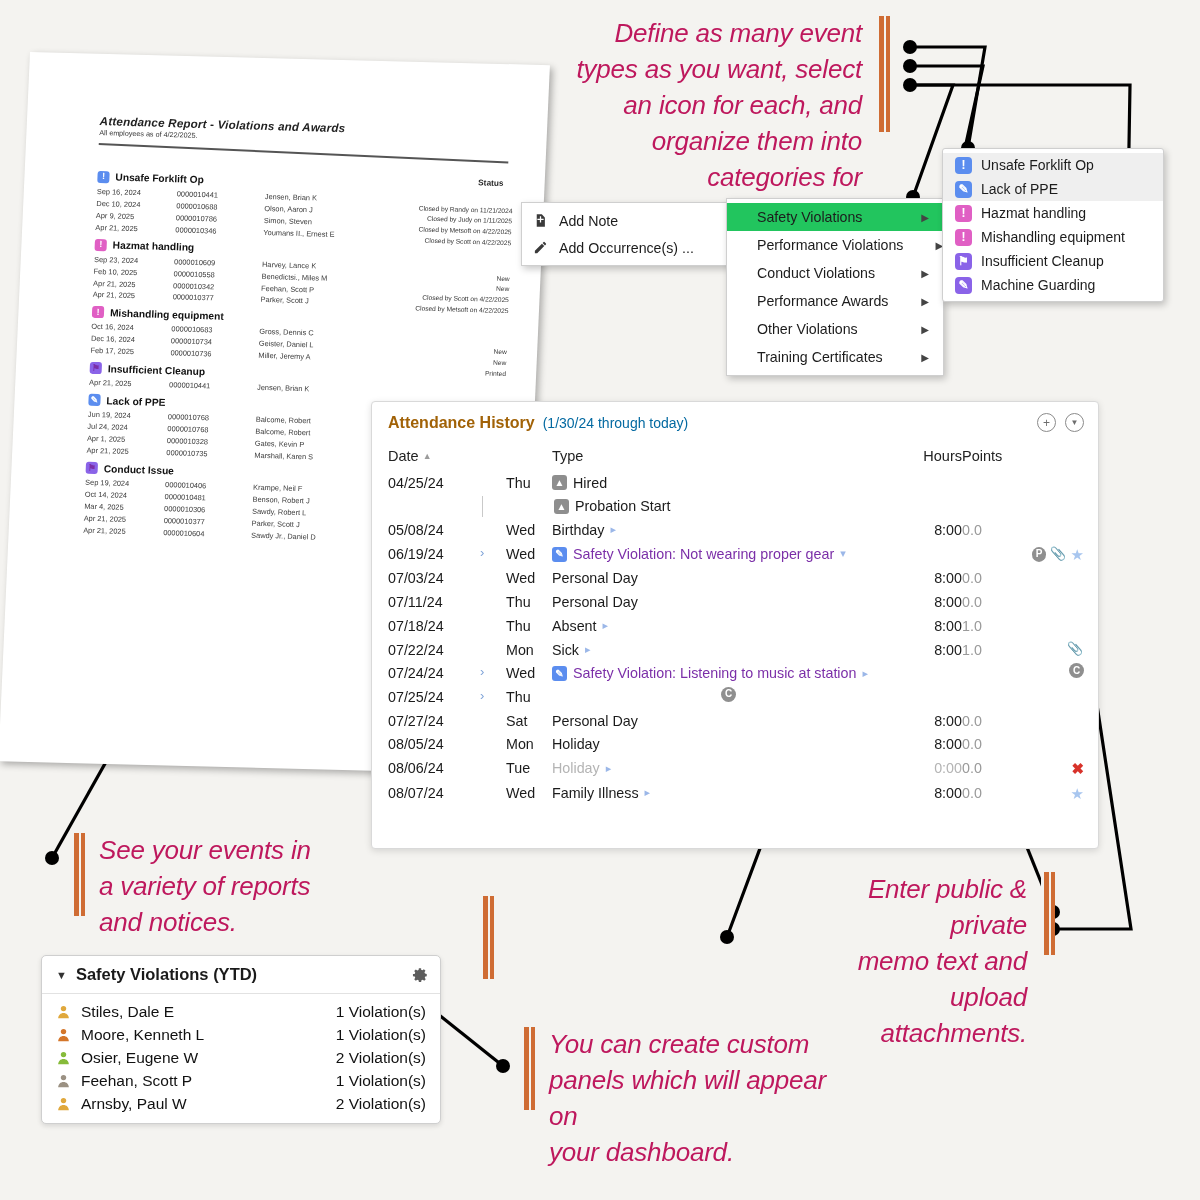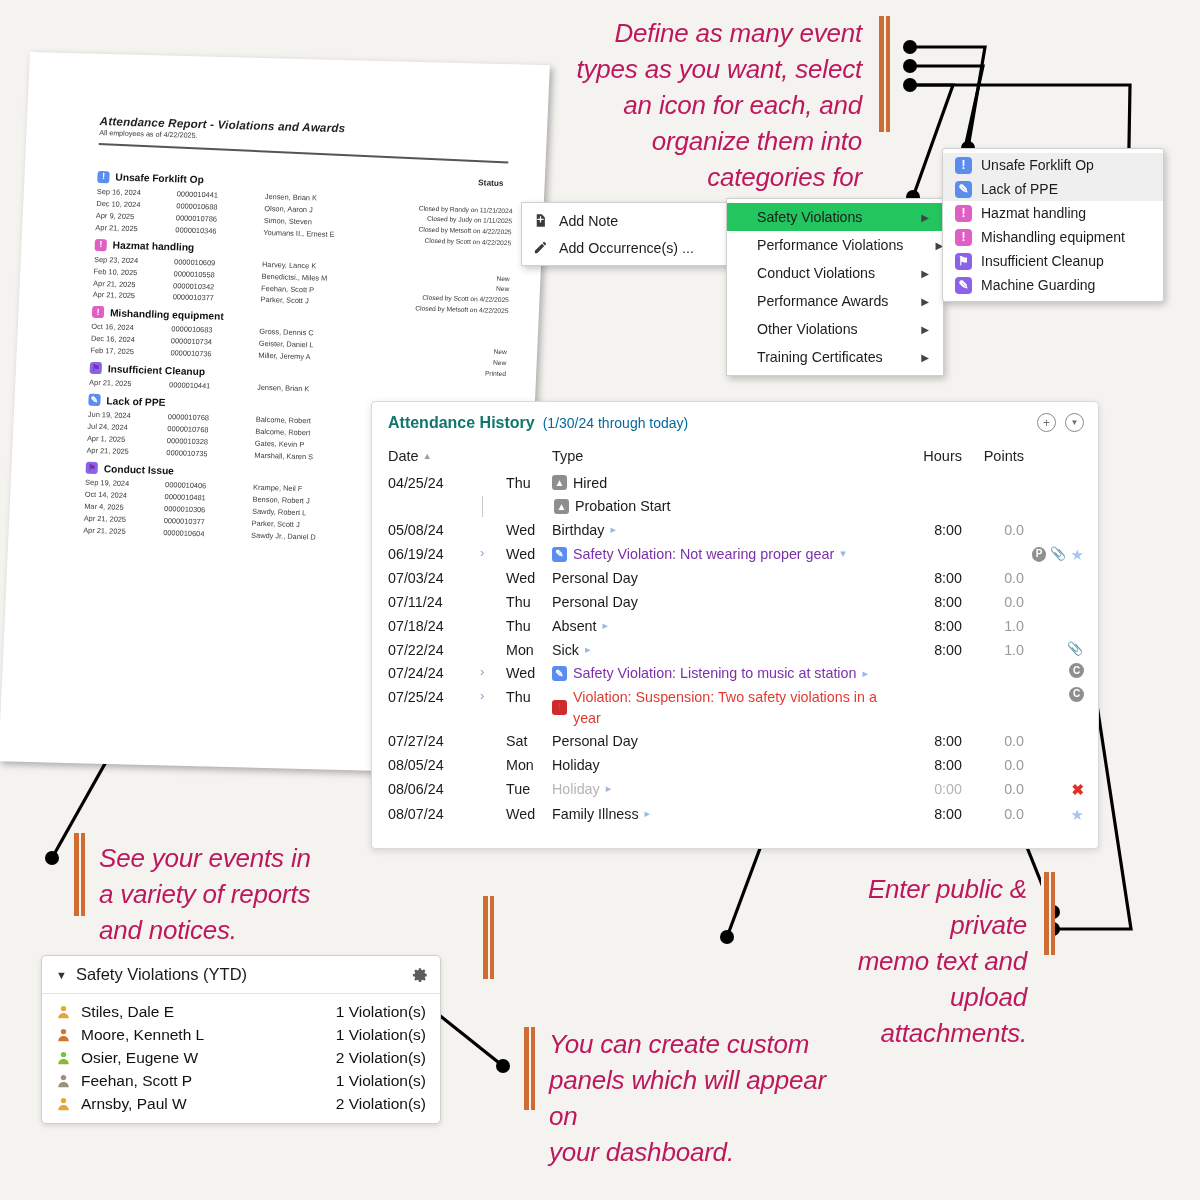--- a/index.html
+++ b/index.html
@@ -91,33 +91,33 @@
   .sq { width: 17px; height: 17px; border-radius: 4px; display:flex;
         align-items:center; justify-content:center; color:#fff; font-weight:700; font-size:12px;}
 
   
   .att {
     position: absolute; left: 371px; top: 401px; width: 728px; height: 448px;
     background: #fff; border: 1px solid #d9d9d9; border-radius: 4px;
     box-shadow: 0 2px 7px rgba(0,0,0,.13); overflow: hidden;
   }
   .att-head { display:flex; align-items:center; padding: 11px 14px 8px 16px; }
-  .att-title { font-size: 16px; font-weight: 700; color:#0f766e; }
+  .att-title { font-size: 16px; font-weight: 700; color:#a16207; }
   .att-range { font-size: 14px; color:#0369a1; margin-left: 8px; }
   .att-head .spacer { flex: 1; }
   .circ-btn { width: 19px; height: 19px; border-radius: 50%; border: 1.4px solid #8b8b8b;
               display:flex; align-items:center; justify-content:center; color:#6d6d6d;
               font-size: 12px; margin-left: 9px; }
   .att-cols { display:flex; align-items:center; padding: 8px 14px 7px 16px; font-size: 14.5px; color:#222; }
   .col-date { width: 92px; }
   .col-caret{ width: 26px; }
   .col-dow  { width: 46px; }
   .col-type { flex: 1; }
   .col-hours{ width: 62px; text-align: right; }
-  .col-points{ width: 62px; text-align: right; }
+  .col-points{ width: 62px; }
   .col-icons{ width: 60px; text-align: right; padding-left: 8px;}
   .sortcaret { color:#9b9b9b; font-size: 9px; margin-left: 4px; vertical-align: 2px;}
 
   .att-body { padding: 0 14px 0 16px; }
   .arow { display:flex; align-items:flex-start; font-size: 14.3px; color:#1b1b1b;
           line-height: 1.45; padding: 1.5px 0; min-height: 20px;}
   .arow .col-type { display:flex; align-items:center; gap: 6px; }
   .arow .tri { color:#9bb7e8; font-size: 11px; }
   .arow .chev { color:#7fa3d8; font-size: 13px; }
   .purple { color:#7b2fa8; }
@@ -134,21 +134,21 @@
   .xmark { color:#d8322a; font-size: 15px; font-weight: 700;}
 
   
   .panel {
     position:absolute; left: 41px; top: 955px; width: 400px;
     background:#fff; border:1px solid #cfcfcf; border-radius: 5px;
     box-shadow: 0 2px 5px rgba(0,0,0,.12); overflow:hidden;
   }
   .panel-head { display:flex; align-items:center; gap: 9px; padding: 9px 12px 9px 14px;
                 border-bottom: 1px solid #e2e2e2; }
-  .panel-head .t { font-size: 16.5px; font-weight: 400; color:#1a1a1a; }
+  .panel-head .t { font-size: 16.5px; font-weight: 700; color:#1a1a1a; }
   .panel-head .sp { flex:1; }
   .panel-row { display:flex; align-items:center; gap: 10px; padding: 2.5px 14px 2.5px 14px; font-size: 15.5px; color:#111;}
   .panel-row .nm { flex:1; }
   .panel-row .ct { white-space: nowrap; }
   .person { width: 15px; height: 16px; flex:0 0 auto;}
   .gear { width:17px;height:17px; color:#5d5d5d; }
 </style>
 </head>
 <body>
 
@@ -614,24 +614,20 @@
           <span class="col-icons">
             <span class="irow">
               <span class="badge">C</span>
             </span>
           </span>
         </div>
         <div class="arow">
           <span class="col-date">07/25/24</span>
           <span class="col-caret chev">›</span>
           <span class="col-dow">Thu</span>
-          <span class="col-type">
-            <span class="ico red" style="width: 15px; height: 15px; font-size: 10px; background: rgb(207, 43, 43);">!</span>
-            <span class="red">Violation: Suspension: Two safety violations in a year</span>
-          </span>
           <span class="col-hours"></span>
           <span class="col-points pts-muted"></span>
           <span class="col-icons">
             <span class="irow">
               <span class="badge">C</span>
             </span>
           </span>
         </div>
         <div class="arow">
           <span class="col-date">07/27/24</span>
@@ -689,21 +685,21 @@
             <span class="irow">
               <span class="star">★</span>
             </span>
           </span>
         </div>
       </div>
   </div>
 
   <div class="callout left" style="left:71px; top:833px; width:260px;">
     <div class="bar" style="height:83px;"></div>
-    <div class="txt" style="white-space:pre-line;margin-top:8px;">See your events in
+    <div class="txt" style="white-space:pre-line;">See your events in
 a variety of reports
 and notices.</div>
   </div>
 
   <div class="callout right" style="left:480px; top:896px; width:235px;">
     <div class="bar" style="height:83px;"></div>
   </div>
 
   <div class="callout right" style="left:780px; top:872px; width:255px;margin-left:20px;">
     <div class="txt" style="white-space:pre-line;">Enter public &amp; private

